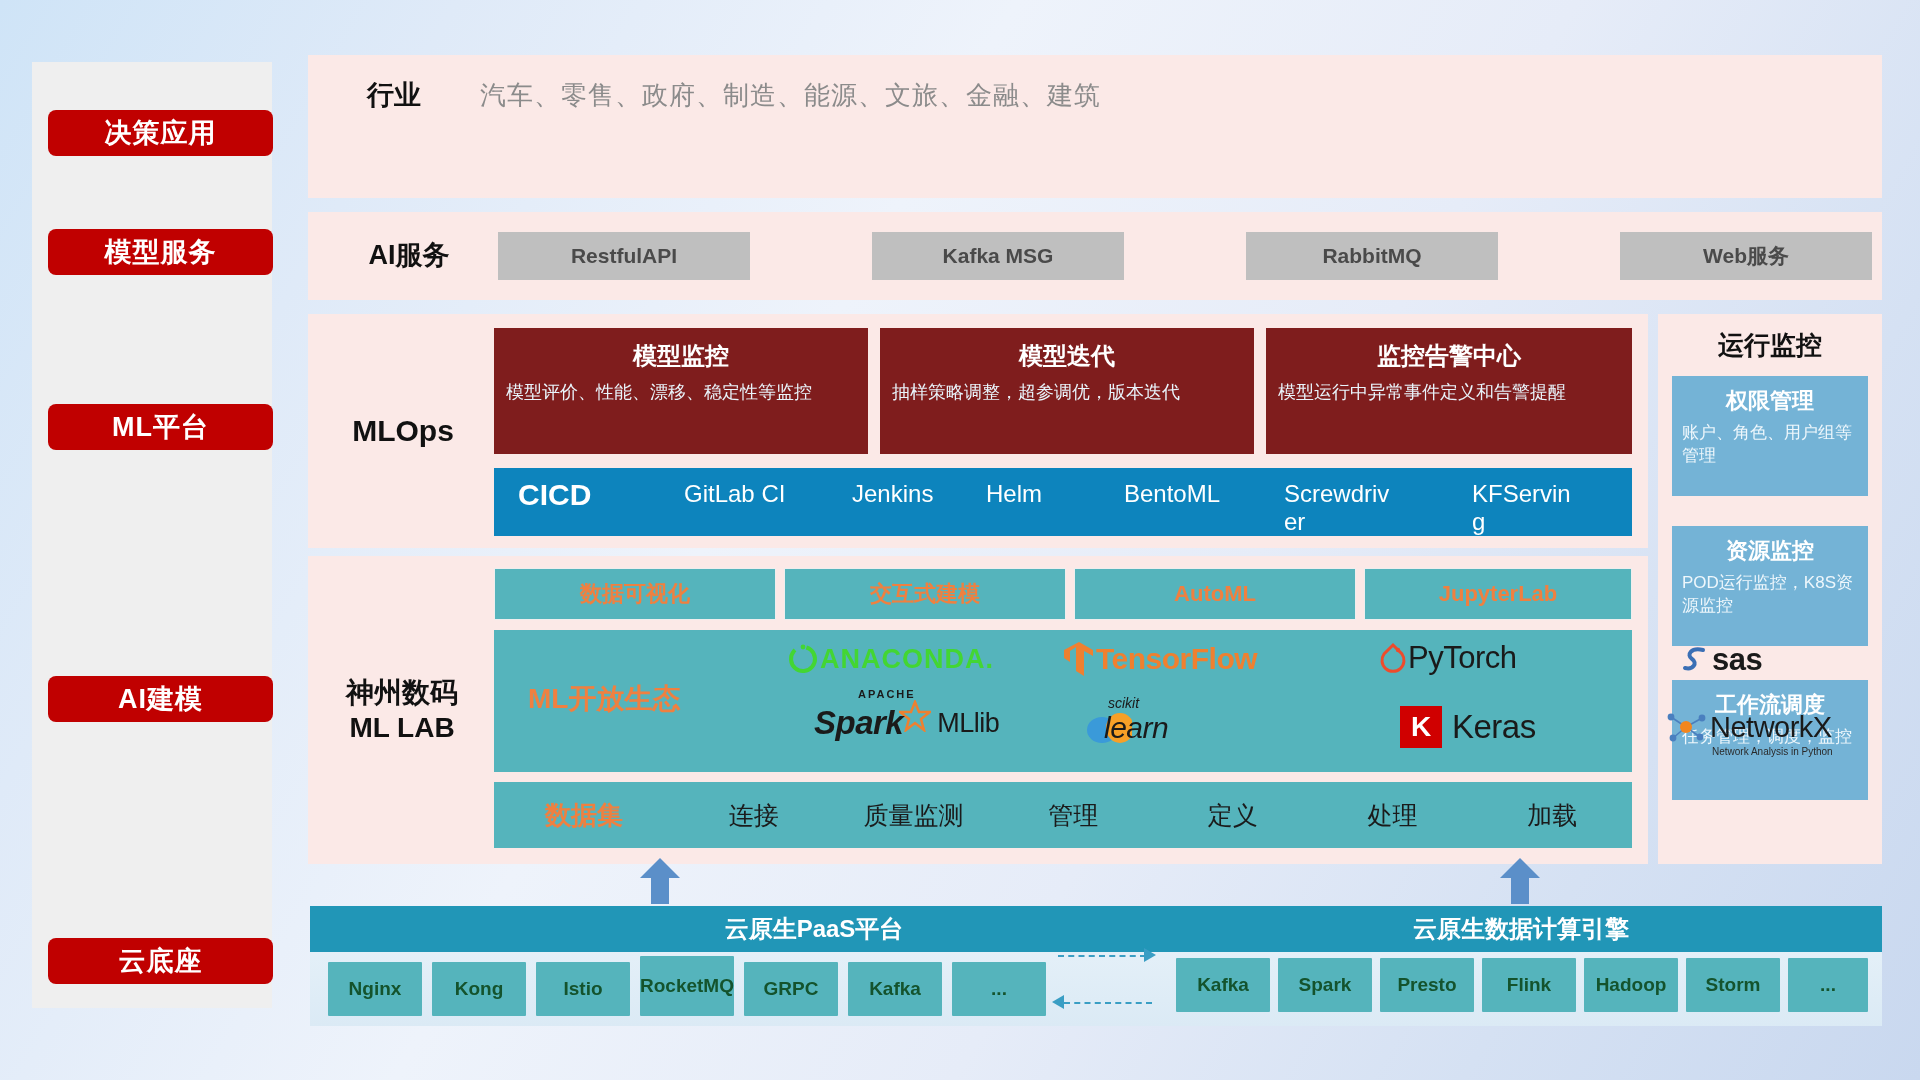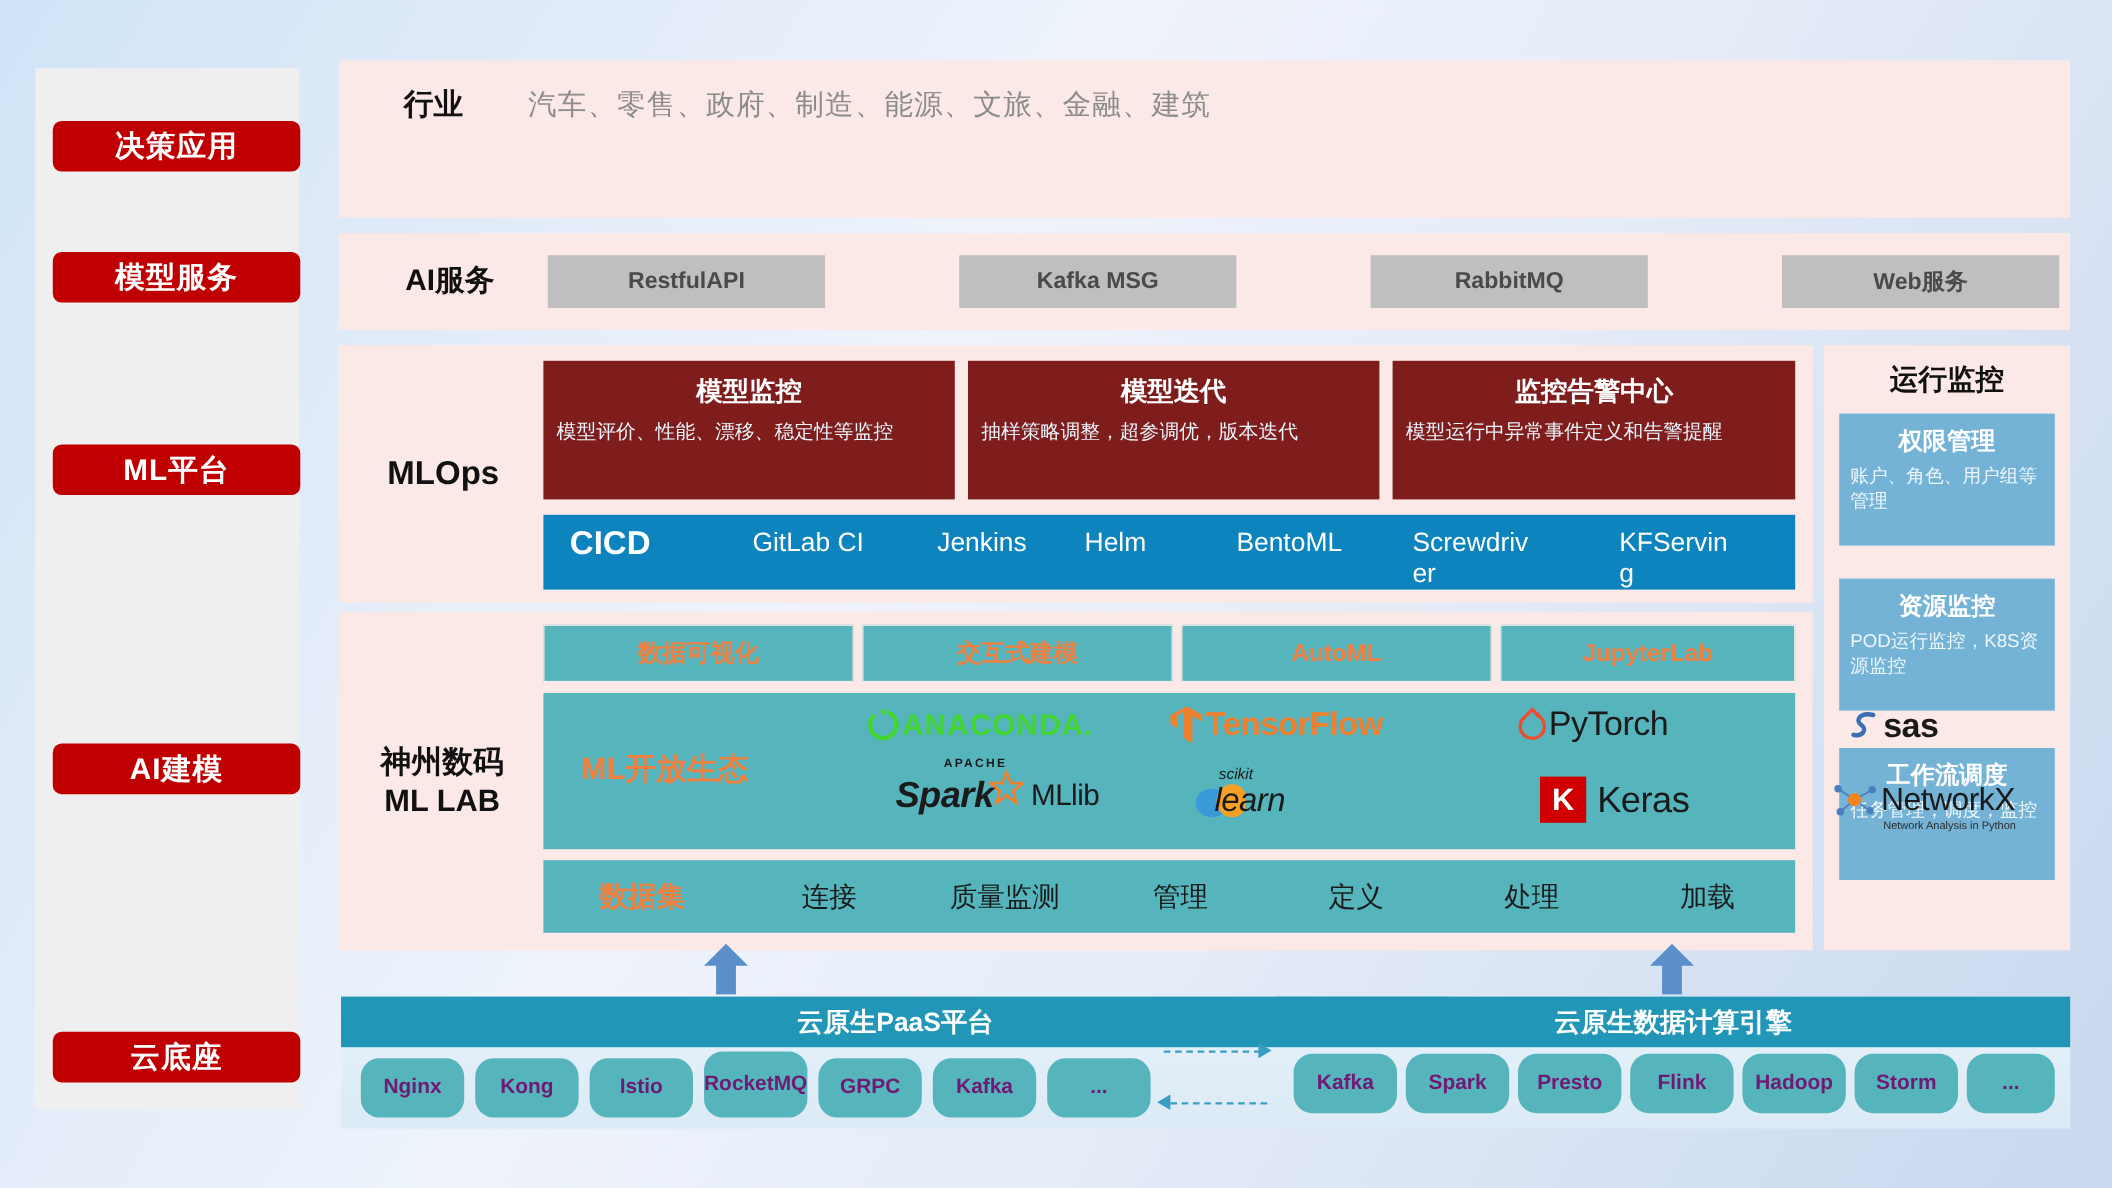--- a/index.html
+++ b/index.html
@@ -106,21 +106,21 @@
   .logo{position:absolute;display:flex;align-items:center;}
   .logo-txt{font-size:27px;letter-spacing:-0.5px;}
 
   
   .cloudbox{position:absolute;background:linear-gradient(180deg,#e9f3fa,#dbeaf5);}
   .cloudbar{
     position:absolute;height:46px;background:#2196b7;color:#fff;
     font-size:24px;display:flex;align-items:center;justify-content:center;font-weight:bold;
   }
   .tech{
-    position:absolute;background:#55b4bc;color:#701a75;border-radius:17px;
+    position:absolute;background:#55b4bc;color:#14532d;border-radius:1px;
     font-size:19px;font-weight:bold;display:flex;align-items:center;justify-content:center;
     text-align:center;line-height:1.1;box-sizing:border-box;padding:2px;
   }
   .arrow-up{position:absolute;width:40px;height:46px;}
   .arrow-up:before{
     content:"";position:absolute;left:11px;bottom:0;width:18px;height:28px;background:#5b8fc9;
   }
   .arrow-up:after{
     content:"";position:absolute;left:0;top:0;width:0;height:0;
     border-left:20px solid transparent;border-right:20px solid transparent;

